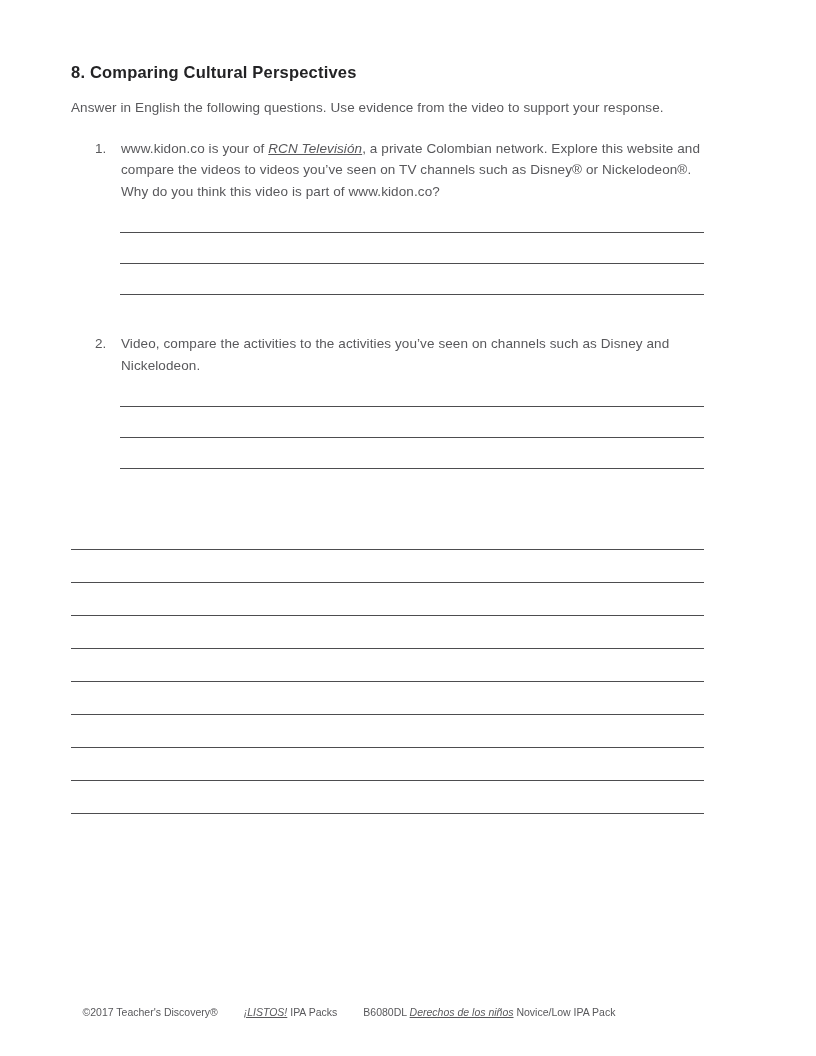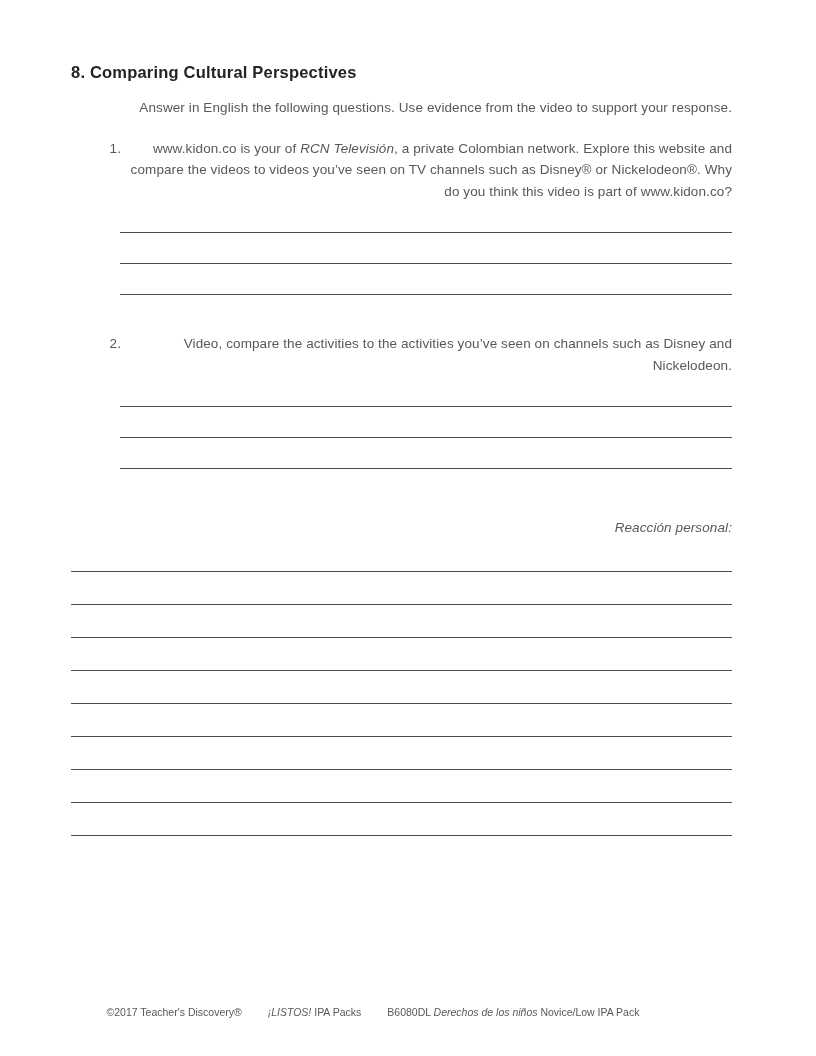--- a/index.html
+++ b/index.html
@@ -9,34 +9,33 @@
     height: 1056px;
     position: relative;
     font-family: "Liberation Sans", sans-serif;
     color: #58585b;
     overflow: hidden;
   }
   .page {
     position: absolute;
     top: 0; left: 0;
     width: 816px; height: 1056px;
-    padding: 63px 84px 0 71px;
+    padding: 63px 112px 0 71px;
   }
   .section-title {
     font-size: 16.5px;
     font-weight: bold;
     color: #232325;
     letter-spacing: 0.2px;
   }
   .body-text {
     font-size: 13.5px;
     line-height: 21.5px;
     color: #58585b;
     letter-spacing: 0.1px;
-    text-align: right;
   }
   .intro { margin-top: 15px; }
   .question {
     display: flex;
     margin-left: 24px;
     margin-top: 19px;
   }
   .qnum { width: 26px; flex: none; }
   .qtext { flex: 1; }
   .answer-lines { }
@@ -49,30 +48,29 @@
   .section-9 { margin-top: 48px; }
   .reaction-label {
     margin-top: 18px;
     font-style: italic;
   }
   .free-lines { margin-top: 0px; }
   .free-line {
     height: 33px;
     border-bottom: 1px solid #4d4d4f;
   }
-  em { font-style: italic; }
+  em { font-style: italic; text-decoration: underline; }
   .footer {
     position: absolute;
     left: 0;
     top: 1006px;
     width: 698px;
     text-align: center;
     font-size: 10.5px;
     color: #58585b;
-    margin-left: 24px;
   }
   .footer span.group { margin: 0 13px; }
 </style>
 </head>
 <body>
 
 <div class="page">
 
   <section>
     <h2 class="section-title">8. Comparing Cultural Perspectives</h2>
@@ -98,21 +96,20 @@
     <div class="answer-lines indent">
       <div class="q-line"></div>
       <div class="q-line"></div>
       <div class="q-line"></div>
     </div>
   </section>
 
   <section class="section-9">
 
 
-    <p class="body-text reaction-label">Reacción personal:</p>
 
     <div class="free-lines">
       <div class="free-line"></div>
       <div class="free-line"></div>
       <div class="free-line"></div>
       <div class="free-line"></div>
       <div class="free-line"></div>
       <div class="free-line"></div>
       <div class="free-line"></div>
       <div class="free-line"></div>

